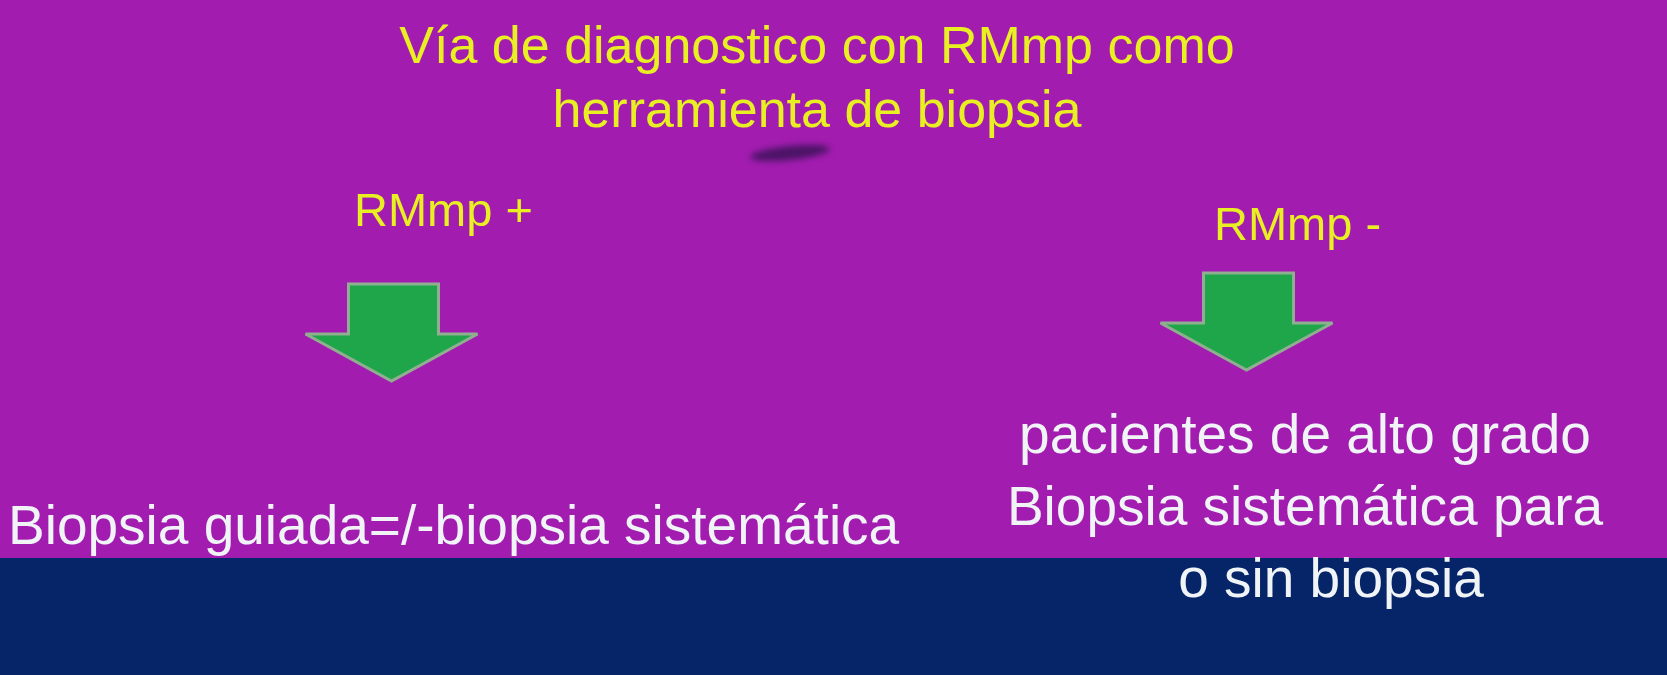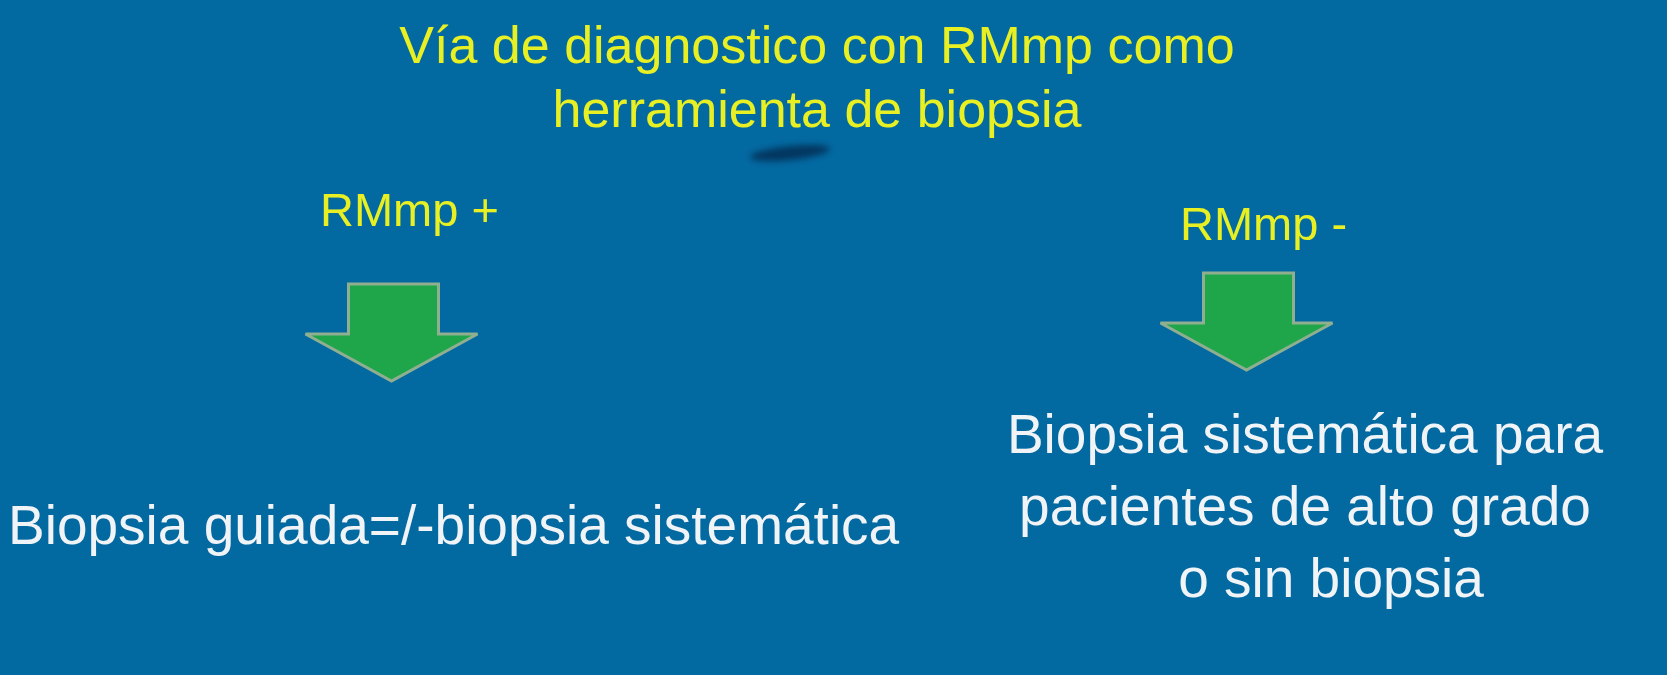--- a/index.html
+++ b/index.html
@@ -9,40 +9,41 @@
   }
   body {
     width: 1667px;
     height: 675px;
     overflow: hidden;
     font-family: "Liberation Sans", sans-serif;
   }
   .slide {
     position: relative;
     width: 1667px;
-    height: 675px;
-    background: #0369a1;
+    height: 558px;
+    background: #a21caf;
   }
   .title {
     position: absolute;
     top: 13px;
     left: 0;
     width: 1634px;
     text-align: center;
     color: #E8EF22;
     font-size: 52px;
     line-height: 64px;
     letter-spacing: 0px;
   }
   .branch-label {
     position: absolute;
     color: #E8EF22;
     font-size: 47px;
     line-height: 54px;
     white-space: nowrap;
+    margin-left: 34px;
   }
   #label-left  { left: 320px;  top: 183px; }
   #label-right { left: 1180px; top: 197px; }
   .arrow { position: absolute; display: block; }
   #arrow-left  { left: 303px;  top: 282px; width: 177px; height: 101px; }
   #arrow-right { left: 1158px; top: 271px; width: 177px; height: 101px; }
   .arrow-shape {
     fill: #1FA64B;
     stroke: #8FAF90;
     stroke-width: 3;
@@ -99,18 +100,18 @@
     <polygon class="arrow-shape" points="45,2 135,2 135,52 174,52 88,99 2,52 45,52"></polygon>
   </svg>
 
   <svg class="arrow" id="arrow-right" viewBox="0 0 176 101" aria-hidden="true">
     <polygon class="arrow-shape" points="45,2 135,2 135,52 174,52 88,99 2,52 45,52"></polygon>
   </svg>
 
   <div class="result" id="result-left">Biopsia guiada=/-biopsia sistemática</div>
 
   <div class="result" id="result-right">
+    <div>pacientes de alto grado</div>
     <div>Biopsia sistemática para</div>
-    <div>pacientes de alto grado</div>
     <div class="shift-right">o sin biopsia</div>
   </div>
 
 </div>
 
 </body></html>

